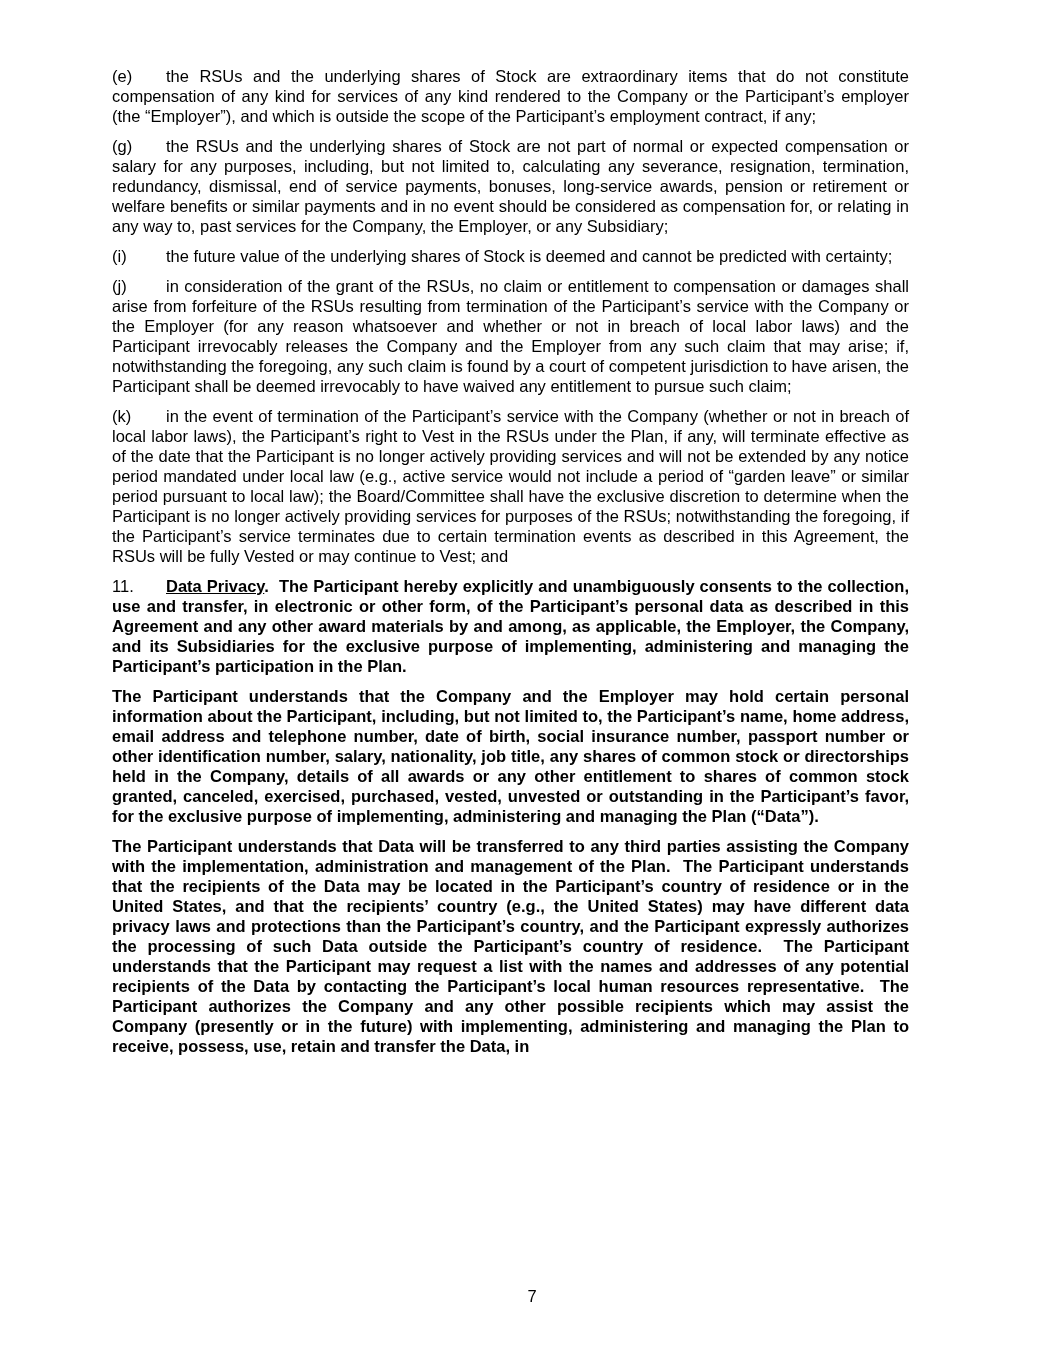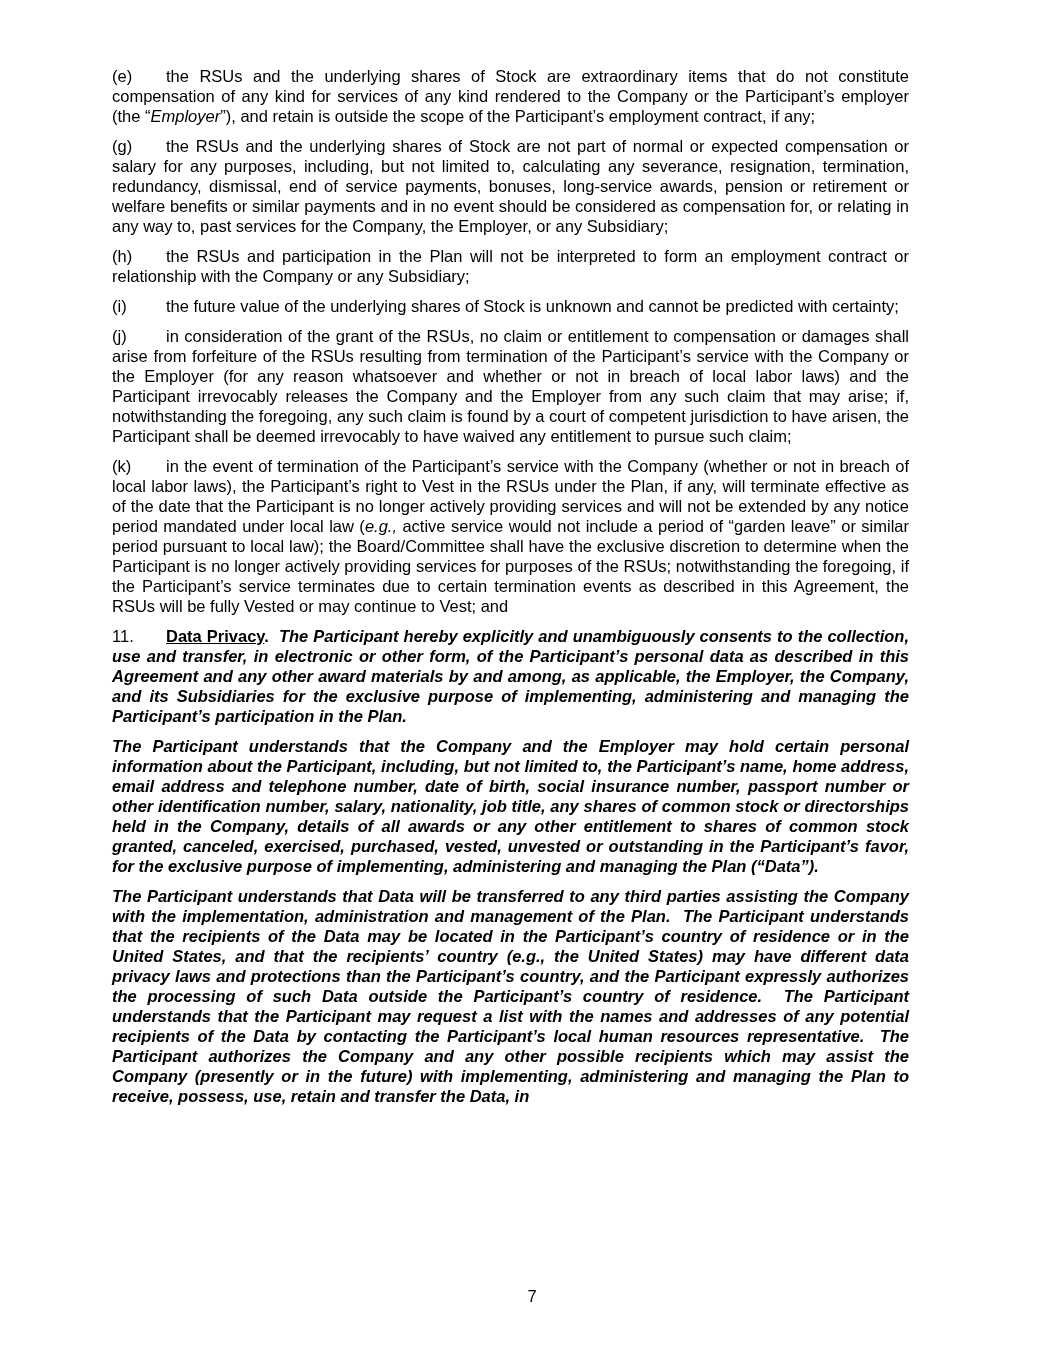--- a/index.html
+++ b/index.html
@@ -27,39 +27,38 @@
   }
   p.para {
     margin: 0 0 10px 0;
     text-align: justify;
   }
   .label {
     display: inline-block;
     width: 54px;
   }
   .b { font-weight: bold; }
-  .i { font-style: italic; }
+  .i { }
   .u { text-decoration: underline; margin-top: 7px; }
   .footer {
     position: absolute;
     left: 0;
     right: 0;
     top: 1286px;
     text-align: center;
   }
 </style>
 </head>
 <body>
 
 <main class="page">
   <section class="content" id="doc-body">
-      <p class="para"><span class="label">(e)</span><span>the RSUs and the underlying shares of Stock are extraordinary items that do not constitute compensation of any kind for services of any kind rendered to the Company or the Participant’s employer (the “</span><span class="i">Employer</span><span>”), and retain is outside the scope of the Participant’s employment contract, if any;</span></p>
+      <p class="para"><span class="label">(e)</span><span>the RSUs and the underlying shares of Stock are extraordinary items that do not constitute compensation of any kind for services of any kind rendered to the Company or the Participant’s employer (the “</span><span class="i">Employer</span><span>”), and which is outside the scope of the Participant’s employment contract, if any;</span></p>
       <p class="para"><span class="label">(g)</span><span>the RSUs and the underlying shares of Stock are not part of normal or expected compensation or salary for any purposes, including, but not limited to, calculating any severance, resignation, termination, redundancy, dismissal, end of service payments, bonuses, long-service awards, pension or retirement or welfare benefits or similar payments and in no event should be considered as compensation for, or relating in any way to, past services for the Company, the Employer, or any Subsidiary;</span></p>
-      <p class="para"><span class="label">(h)</span><span>the RSUs and participation in the Plan will not be interpreted to form an employment contract or relationship with the Company or any Subsidiary;</span></p>
-      <p class="para"><span class="label">(i)</span><span>the future value of the underlying shares of Stock is unknown and cannot be predicted with certainty;</span></p>
+      <p class="para"><span class="label">(i)</span><span>the future value of the underlying shares of Stock is deemed and cannot be predicted with certainty;</span></p>
       <p class="para"><span class="label">(j)</span><span>in consideration of the grant of the RSUs, no claim or entitlement to compensation or damages shall arise from forfeiture of the RSUs resulting from termination of the Participant’s service with the Company or the Employer (for any reason whatsoever and whether or not in breach of local labor laws) and the Participant irrevocably releases the Company and the Employer from any such claim that may arise; if, notwithstanding the foregoing, any such claim is found by a court of competent jurisdiction to have arisen, the Participant shall be deemed irrevocably to have waived any entitlement to pursue such claim;</span></p>
       <p class="para"><span class="label">(k)</span><span>in the event of termination of the Participant’s service with the Company (whether or not in breach of local labor laws), the Participant’s right to Vest in the RSUs under the Plan, if any, will terminate effective as of the date that the Participant is no longer actively providing services and will not be extended by any notice period mandated under local law (</span><span class="i">e.g.,</span><span> active service would not include a period of “garden leave” or similar period pursuant to local law); the Board/Committee shall have the exclusive discretion to determine when the Participant is no longer actively providing services for purposes of the RSUs; notwithstanding the foregoing, if the Participant’s service terminates due to certain termination events as described in this Agreement, the RSUs will be fully Vested or may continue to Vest; and</span></p>
       <p class="para"><span class="label">11.</span><span class="b u">Data Privacy</span><span class="b">.</span><span class="b i">&nbsp; The Participant hereby explicitly and unambiguously consents to the collection, use and transfer, in electronic or other form, of the Participant’s personal data as described in this Agreement and any other award materials by and among, as applicable, the Employer, the Company, and its Subsidiaries for the exclusive purpose of implementing, administering and managing the Participant’s participation in the Plan.</span></p>
       <p class="para"><span class="b i">The Participant understands that the Company and the Employer may hold certain personal information about the Participant, including, but not limited to, the Participant’s name, home address, email address and telephone number, date of birth, social insurance number, passport number or other identification number, salary, nationality, job title, any shares of common stock or directorships held in the Company, details of all awards or any other entitlement to shares of common stock granted, canceled, exercised, purchased, vested, unvested or outstanding in the Participant’s favor, for the exclusive purpose of implementing, administering and managing the Plan (“Data”).</span></p>
       <p class="para"><span class="b i">The Participant understands that Data will be transferred to any third parties assisting the Company with the implementation, administration and management of the Plan.&nbsp; The Participant understands that the recipients of the Data may be located in the Participant’s country of residence or in the United States, and that the recipients’ country (e.g., the United States) may have different data privacy laws and protections than the Participant’s country, and the Participant expressly authorizes the processing of such Data outside the Participant’s country of residence.&nbsp; The Participant understands that the Participant may request a list with the names and addresses of any potential recipients of the Data by contacting the Participant’s local human resources representative.&nbsp; The Participant authorizes the Company and any other possible recipients which may assist the Company (presently or in the future) with implementing, administering and managing the Plan to receive, possess, use, retain and transfer the Data, in</span></p>
     </section>
   <footer class="footer">
     <span>7</span>
   </footer>
 </main>

